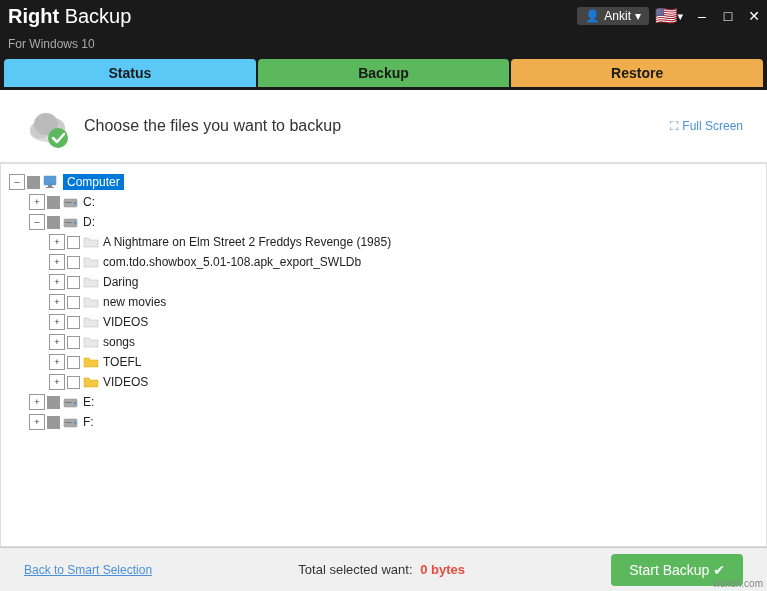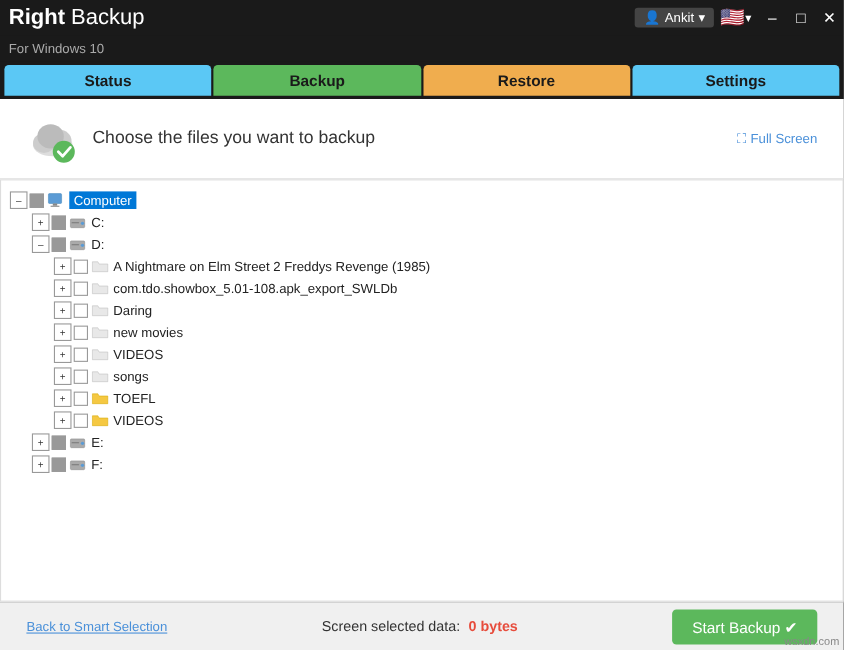--- a/index.html
+++ b/index.html
@@ -293,21 +293,20 @@
 </div>
 
 <div id="subtitle-bar">
   <span>For Windows 10</span>
 </div>
 
 <div id="nav-tabs">
   <button class="nav-tab status">Status</button>
   <button class="nav-tab backup">Backup</button>
   <button class="nav-tab restore">Restore</button>
-  <button class="nav-tab settings">Settings</button>
 </div>
 
 <div id="main-content">
 
   <div id="header-area">
     <div id="header-left">
 
       <div id="cloud-icon">
         <svg width="48" height="48" viewBox="0 0 48 48">
 
@@ -457,19 +456,19 @@
       </svg>
       <span class="item-label">F:</span>
     </div>
 
   </div>
 </div>
 
 <div id="footer">
   <span id="back-link">Back to Smart Selection</span>
   <div id="total-selected">
-    <span style="margin-right: 4px;">Screen selected data:</span>
+    <span style="margin-right: 4px;">Total selected want:</span>
     <span class="zero-bytes">0 bytes</span>
   </div>
   <button id="start-backup-btn">Start Backup ✔</button>
 </div>
 
 <div id="watermark">wsxdn.com</div>
 
 </body></html>

